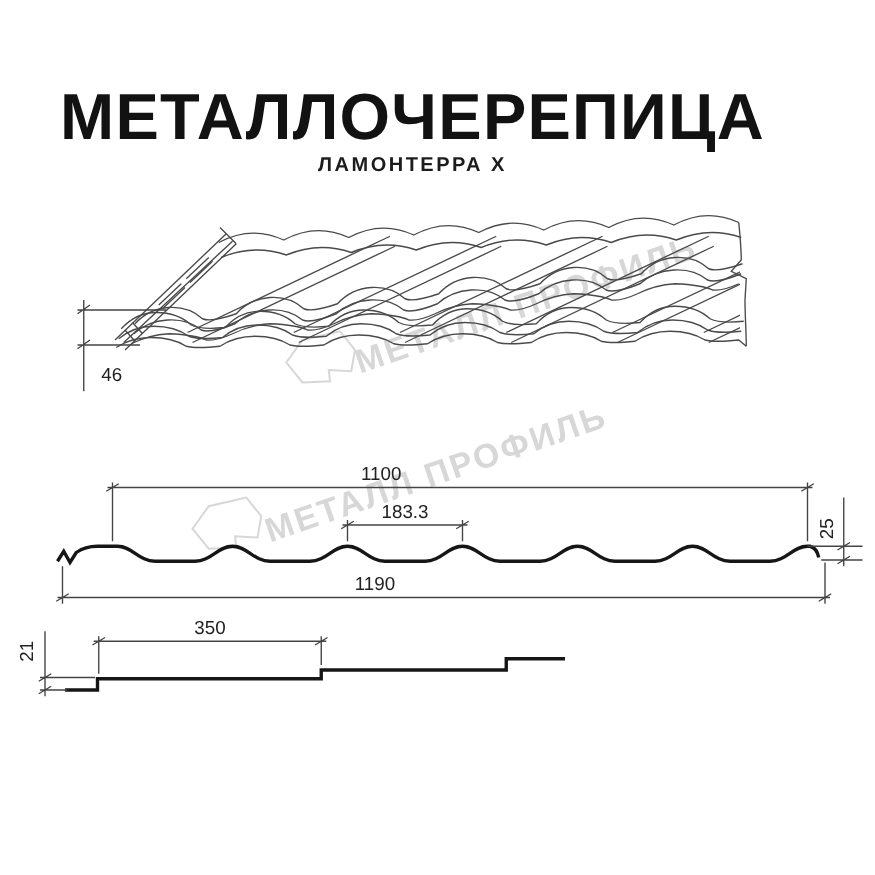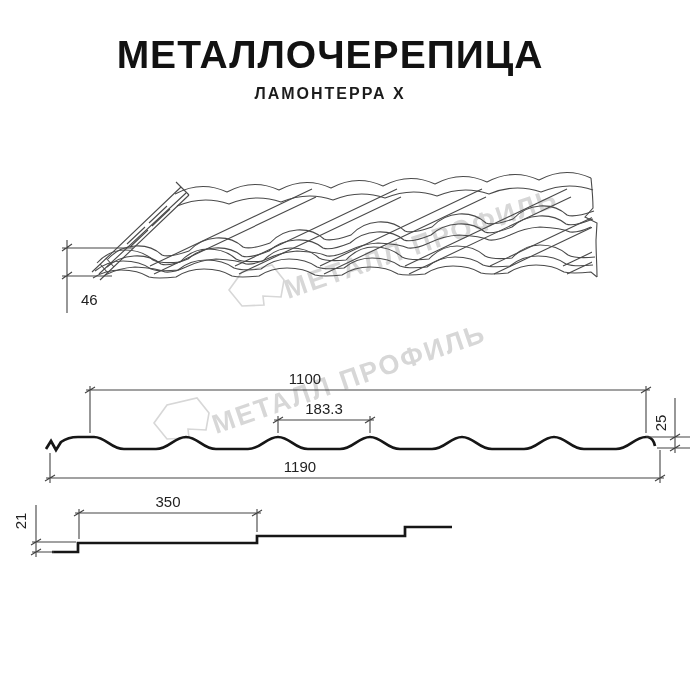--- a/index.html
+++ b/index.html
@@ -1,21 +1,21 @@
 <!DOCTYPE html>
 <html><head>
 <meta charset="utf-8">
 <style>
   html,body{margin:0;padding:0;background:#ffffff;}
   .stage{position:relative;width:700px;height:700px;background:#ffffff;overflow:hidden;
          font-family:"Liberation Sans",sans-serif;}
   .title-block{position:absolute;top:0;left:0;width:660px;text-align:center;}
-  .main-title{margin-top:33px;font-size:39px;font-weight:900;letter-spacing:1px;color:#121212;
+  .main-title{margin-top:64px;font-size:52px;font-weight:900;letter-spacing:1px;color:#121212;
               font-family:"Liberation Sans",sans-serif;}
-  .sub-title{margin-top:8px;font-size:16px;font-weight:700;letter-spacing:2px;color:#1c1c1c;}
+  .sub-title{font-size:16px;font-weight:700;letter-spacing:2px;color:#1c1c1c;}
   svg{position:absolute;top:0;left:0;}
   svg text{font-family:"Liberation Sans",sans-serif;fill:#222222;font-size:15px;}
   .thin{stroke:#4a4a4a;stroke-width:1.1;fill:none;}
   .thick{stroke:#161616;stroke-width:2.7;fill:none;stroke-linejoin:miter;}
   .dim{stroke:#444444;stroke-width:1.1;fill:none;}
   .wm{stroke:#d7d7d7;stroke-width:1.6;fill:none;}
   .wmtext{fill:#d7d7d7;font-size:27px;font-weight:700;letter-spacing:2px;}
 </style>
 </head>
 <body>

